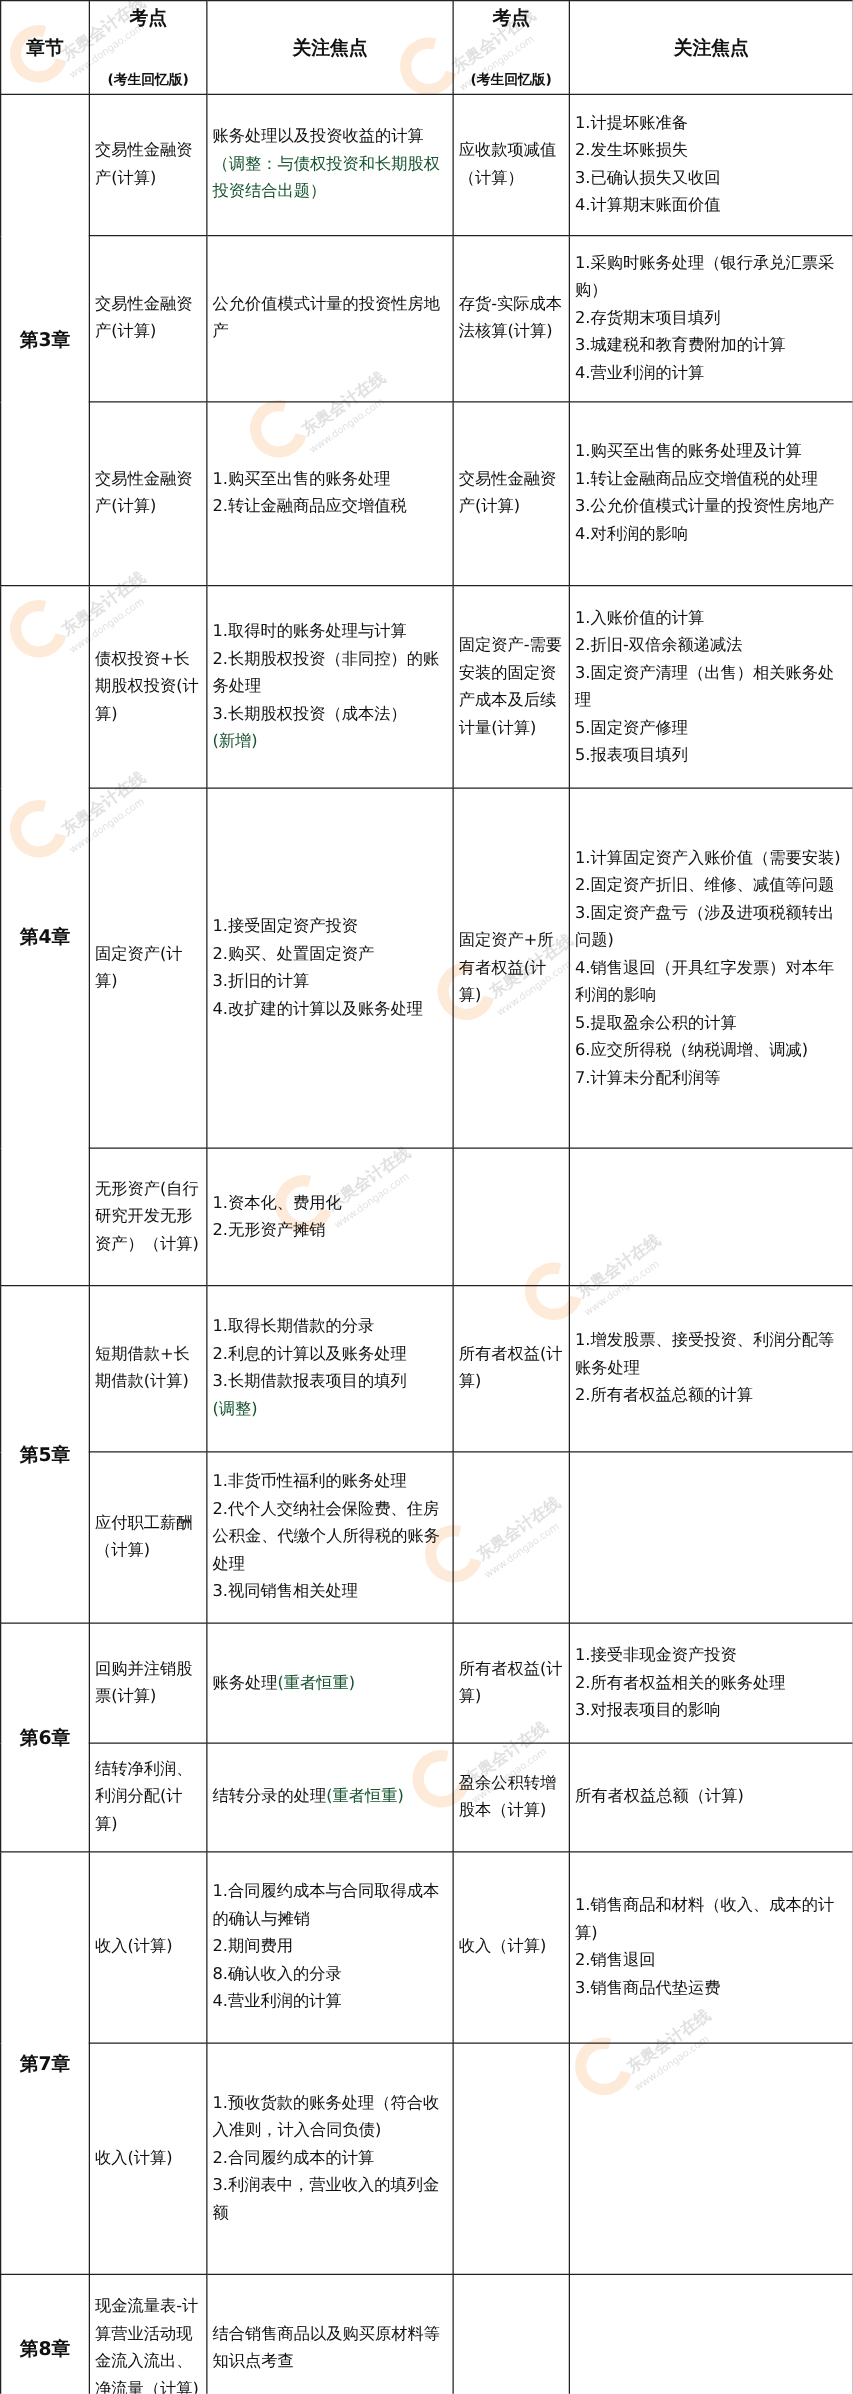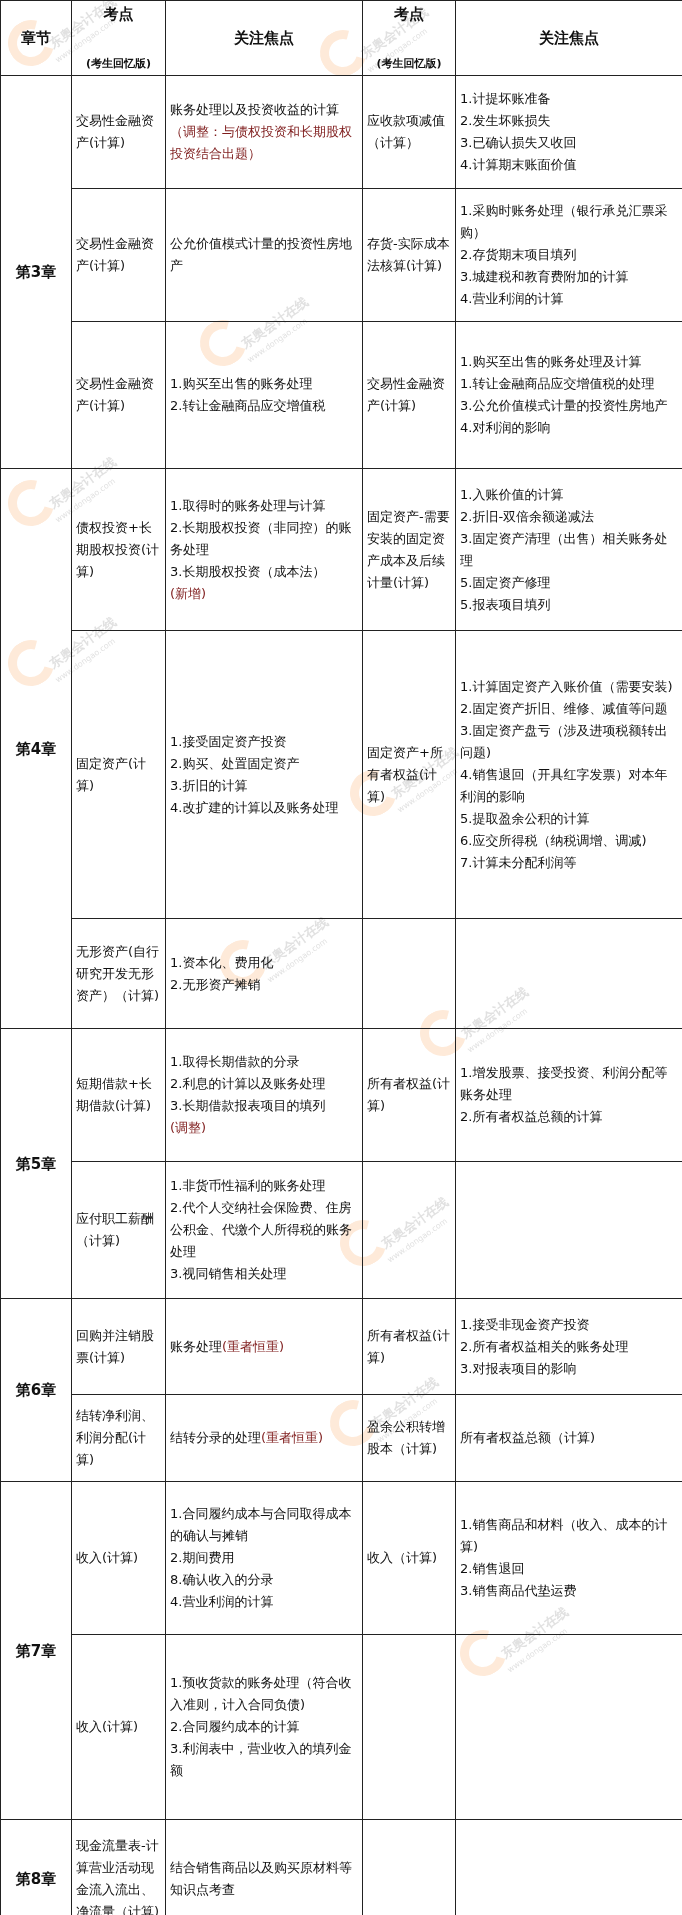--- a/index.html
+++ b/index.html
@@ -15,21 +15,21 @@
              color:rgba(200,200,200,0.55); font-size:8px; white-space:nowrap; }
   table { position:absolute; left:0; top:0; border-collapse:collapse; table-layout:fixed;
           width:682px; z-index:1; }
   td, th { border:1.5px solid #222; padding:3px 4px; font-size:13px; line-height:22px;
            vertical-align:middle; font-weight:normal; word-break:break-all; }
   th { font-weight:bold; text-align:center; font-size:15px; line-height:20px; }
   th .sub { display:block; font-size:11px; line-height:16px;margin-top:32px; }
   td.ch { font-weight:bold; text-align:center; font-size:15px;border-radius:29px; }
   td.kp { }
   td.fp { text-align:left; }
-  .red { color:#7f1d1d; }
+  .red { color:#14532d; }
   .line { display:block; }
 </style>
 </head>
 <body>
 
 <div class="wm" style="left:8px;top:20px;">
     <div class="ring"></div>
     <div class="txt">东奥会计在线</div>
     <div class="url">www.dongao.com</div>
   </div>

